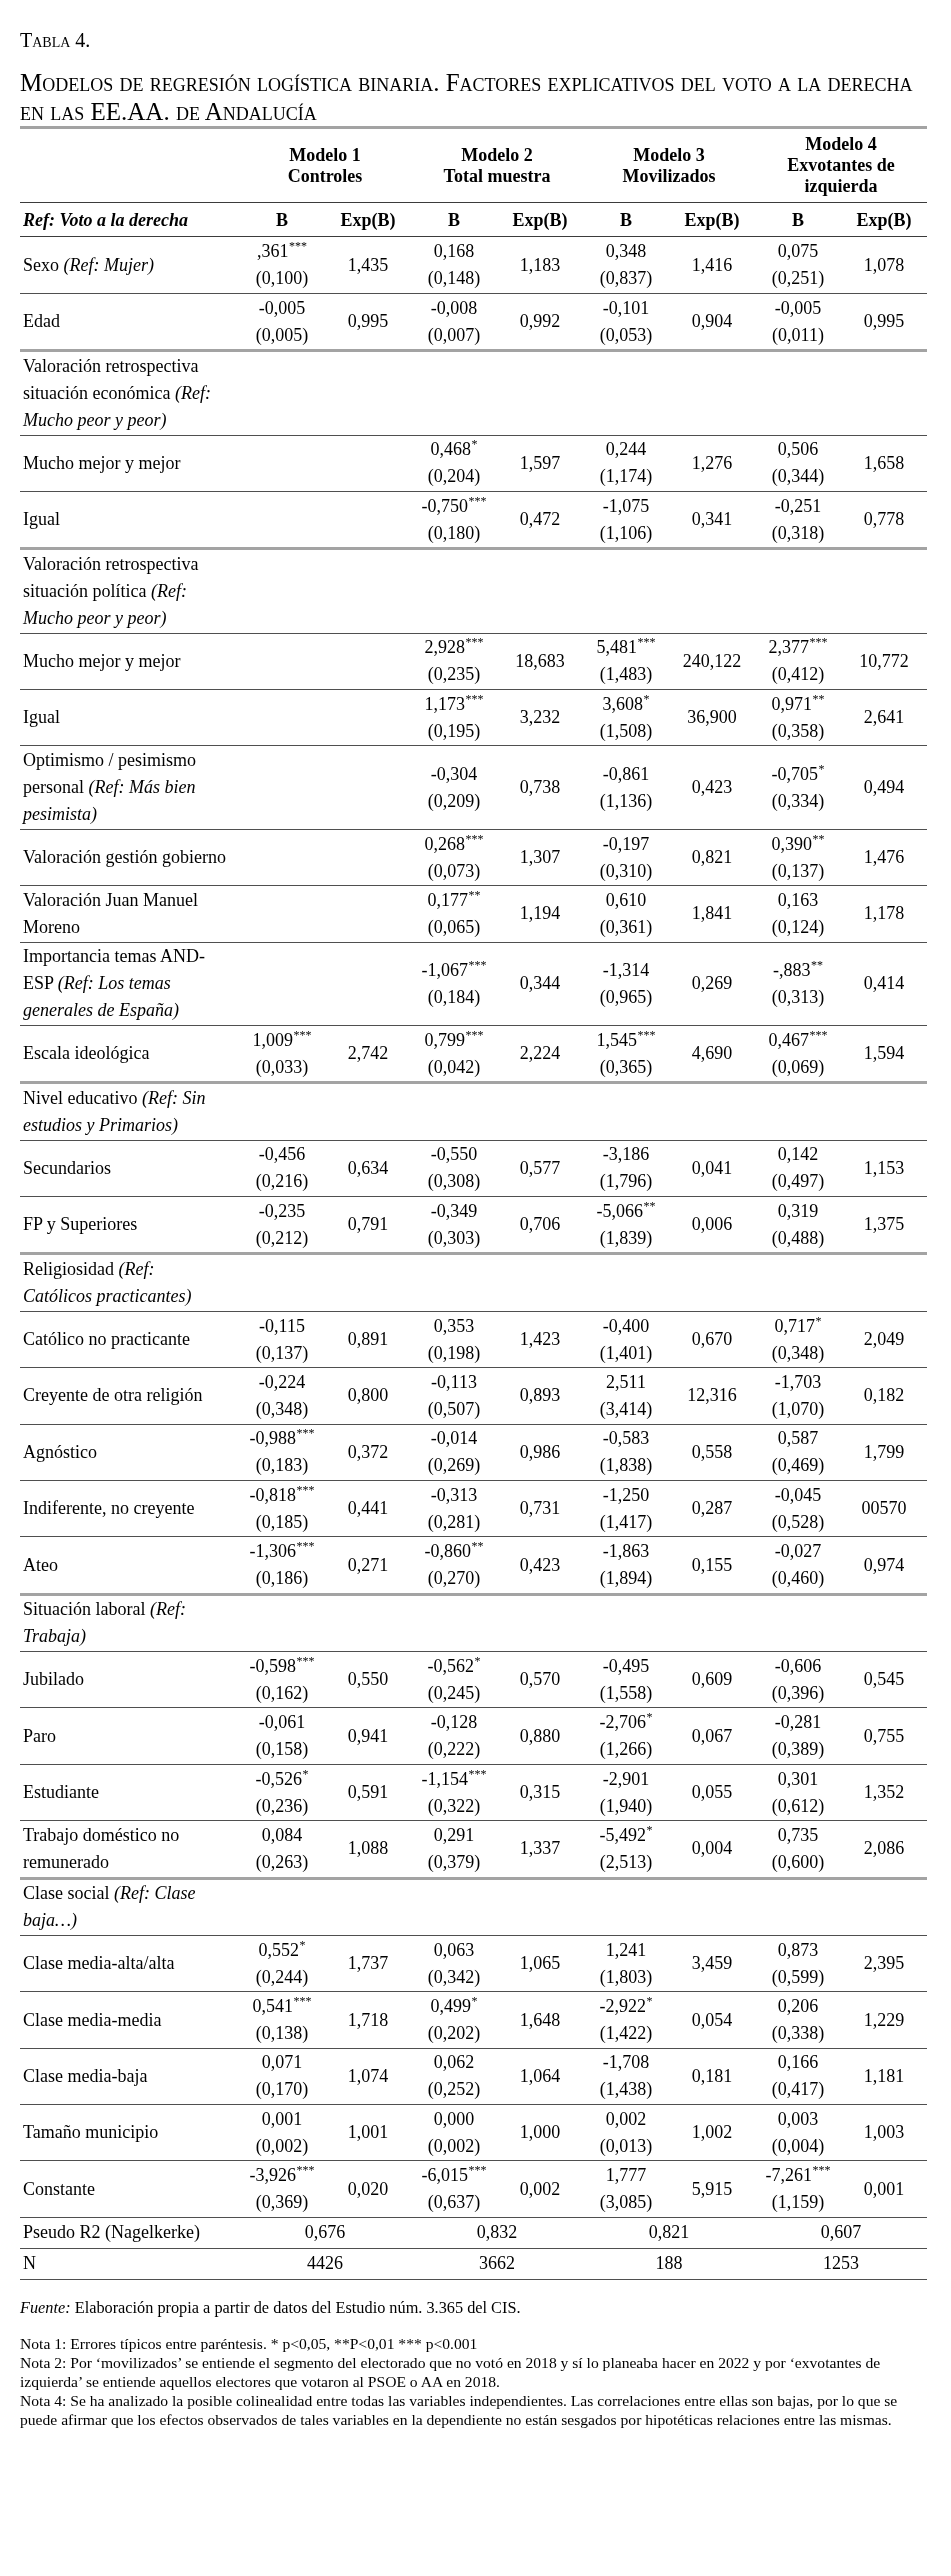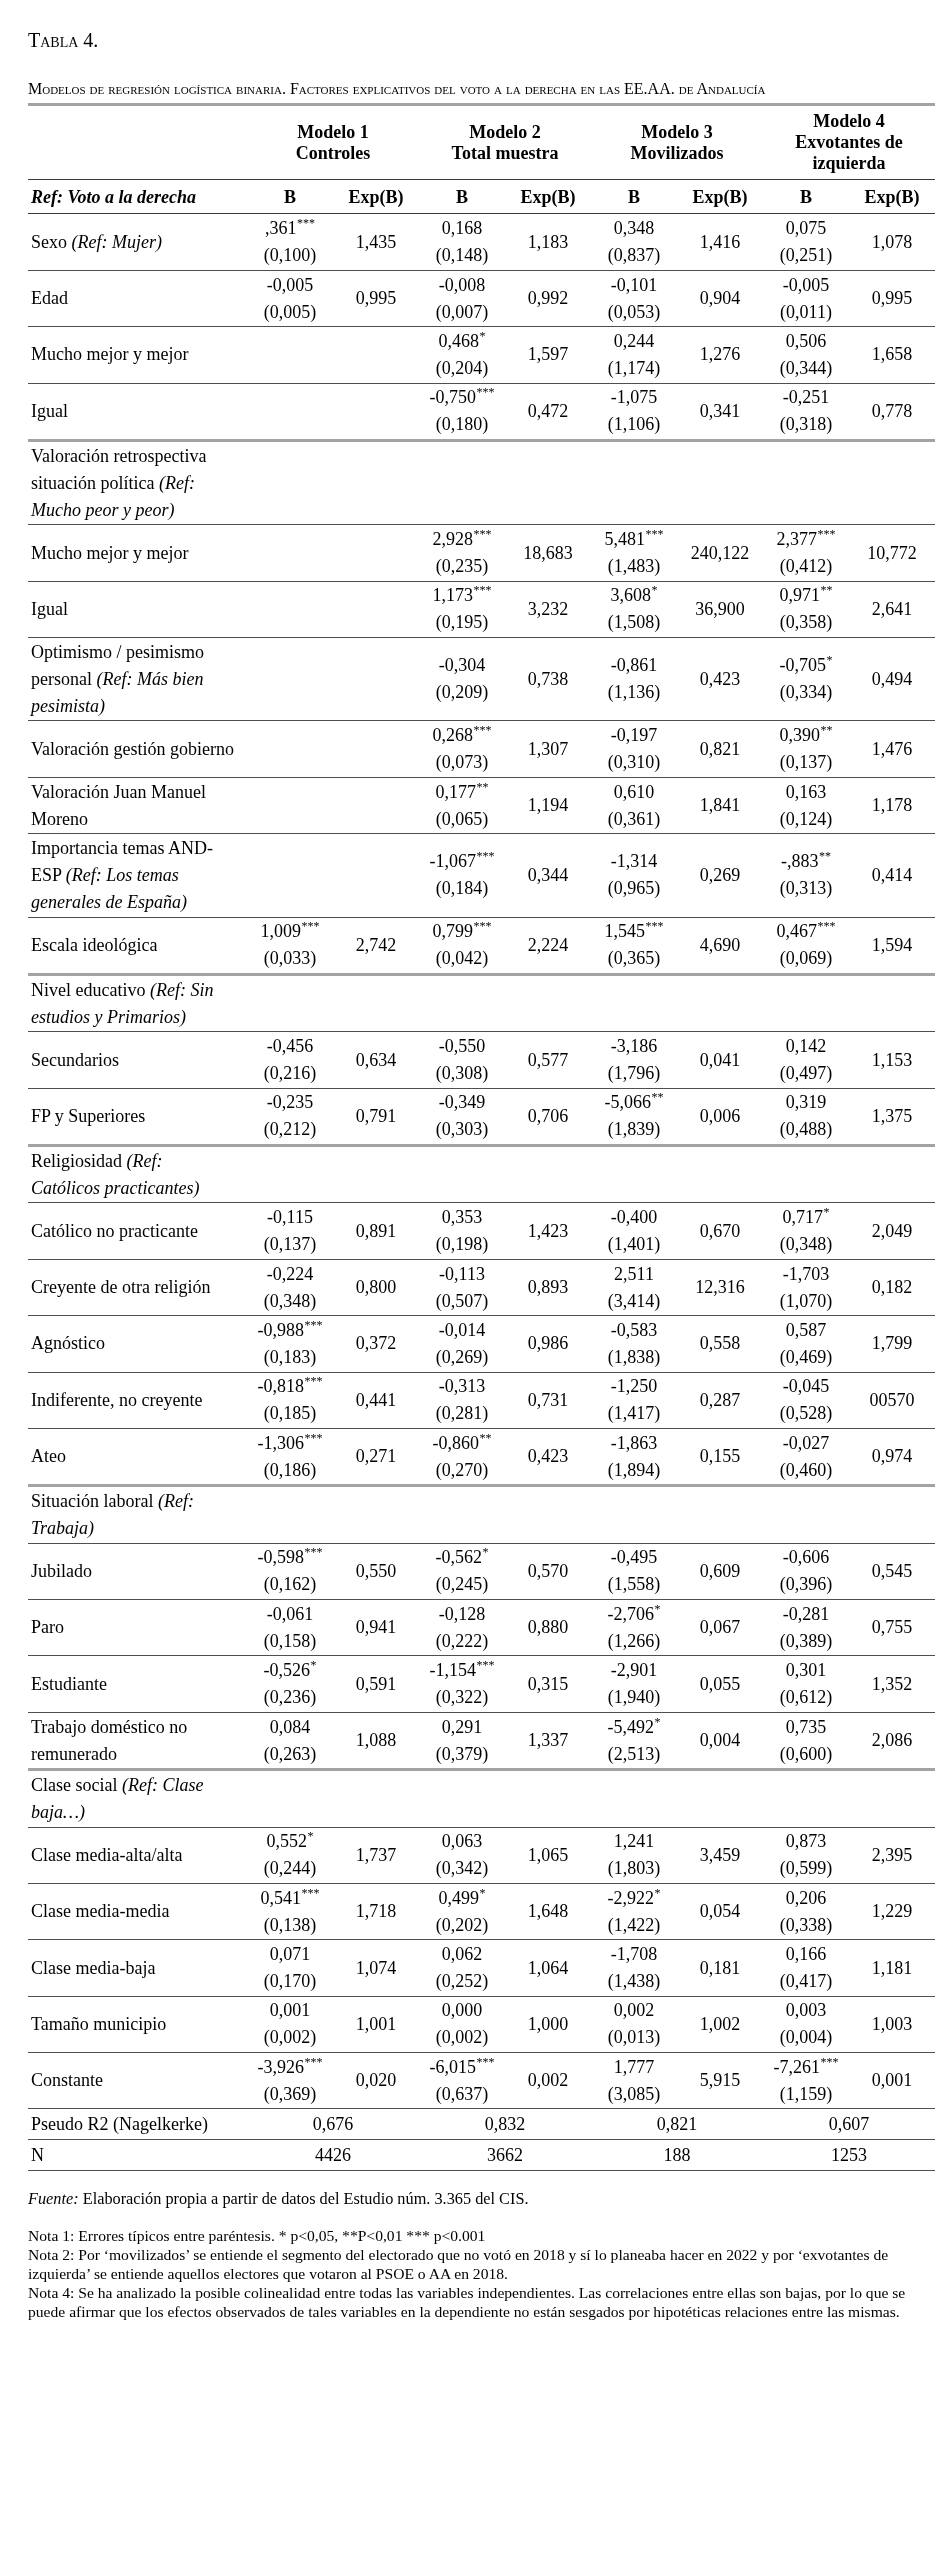--- a/index.html
+++ b/index.html
@@ -1,21 +1,21 @@
 <!DOCTYPE html>
 <html style="font-size:12px"><head>
 <meta charset="utf-8">
 <style>
   * { margin:0; padding:0; box-sizing:border-box; }
   html,body { width:952px; background:#ffffff; color:#000; }
   body { height:2576px; overflow:hidden; font-family:"Liberation Serif","DejaVu Serif",serif; }
-  .page { padding:25px 15px 0 28px; }
+  .page { padding:25px 15px 0 20px; }
 
   .t-kicker { font-variant:small-caps; font-size:20px; line-height:30px; }
-  .t-main   { font-variant:small-caps; font-size:16px; line-height:29px; max-width:910px; margin-top:19px; }
+  .t-main   { font-variant:small-caps; font-size:25px; line-height:29px; max-width:910px; margin-top:13px; }
 
   table.reg { table-layout:fixed; border-collapse:collapse; width:907px; margin-top:0;
               border-top:3.7px solid #a3a3a3; }
   td { vertical-align:middle; font-size:18px; }
 
   tr.h-models td { border-bottom:1.5px solid #3b3b3b; text-align:center; padding:5.2px 0 4.4px; }
   .m-name, .m-sub { font-weight:bold; font-size:18px; line-height:21px; }
 
   tr.h-ref td { border-bottom:1.5px solid #3b3b3b; padding:3.7px 0 2.2px; line-height:28px; text-align:center; }
   tr.h-ref td.stub { text-align:left; font-style:italic; font-weight:bold; padding-left:3px; }
@@ -133,20 +133,25 @@
             <div class="bline"><span>-0,101</span></div>
             <div class="seline"><span>(0,053)</span></div>
           </td>
           <td class="ecol"><span>0,904</span></td>
           <td class="bcol">
             <div class="bline"><span>-0,005</span></div>
             <div class="seline"><span>(0,011)</span></div>
           </td>
           <td class="ecol"><span>0,995</span></td>
         </tr>
+        <tr class="section">
+          <td colspan="9">
+            <div class="section-text"><span>Valoración retrospectiva situación económica</span> <span class="ref-inline">(Ref: Mucho peor y peor)</span></div>
+          </td>
+        </tr>
         <tr class="data">
           <td class="lbl"><span>Mucho mejor y mejor</span></td>
           <td class="bcol"></td>
           <td class="ecol"></td>
           <td class="bcol">
             <div class="bline"><span>0,468</span><sup class="sig">*</sup></div>
             <div class="seline"><span>(0,204)</span></div>
           </td>
           <td class="ecol"><span>1,597</span></td>
           <td class="bcol">

